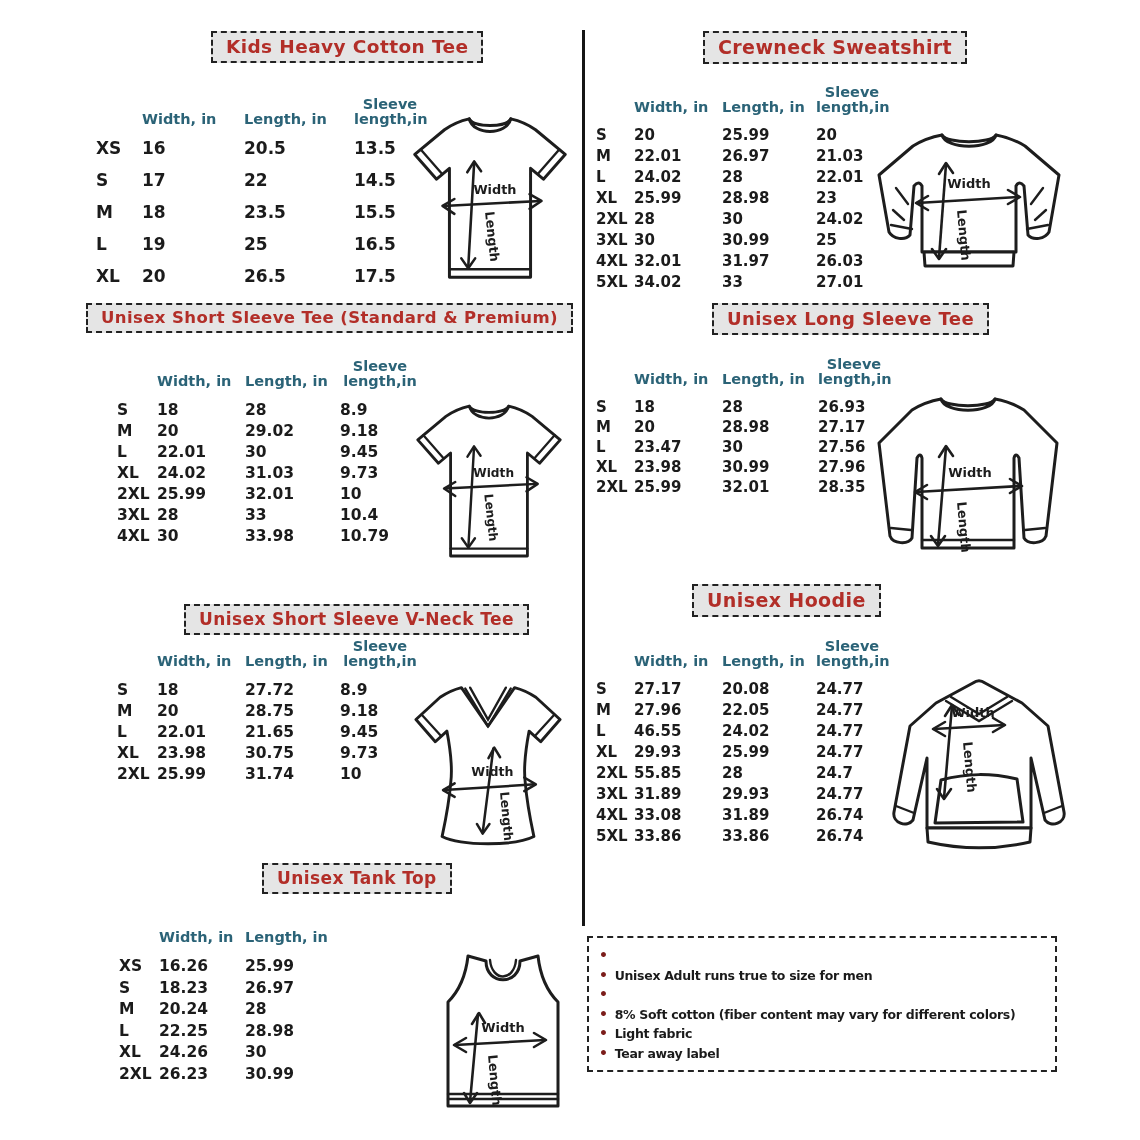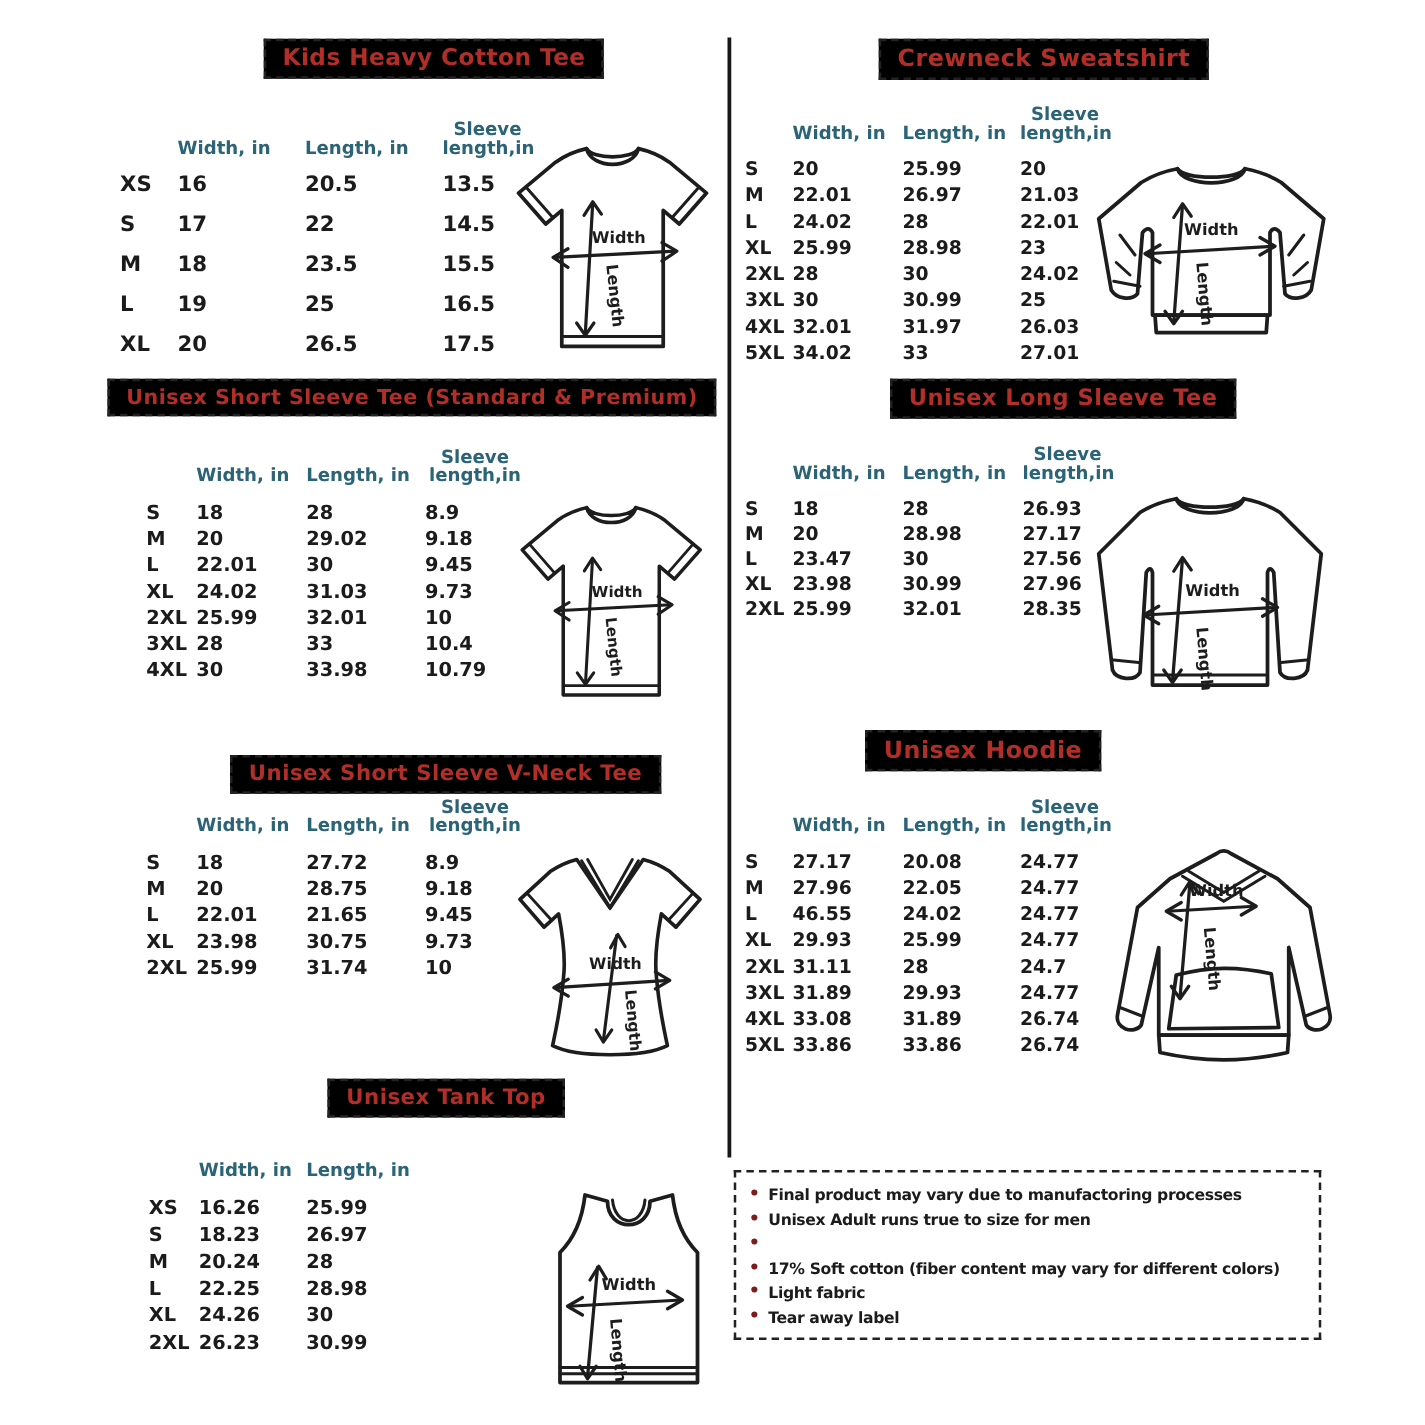--- a/index.html
+++ b/index.html
@@ -7,21 +7,21 @@
          font-family:"DejaVu Sans","Liberation Sans",sans-serif; color:var(--ink,#1b1b1b); }
 
   .abs { position:absolute; }
 
   
   #divider { left:582px; top:30px; width:2.5px; height:896px; background:#161616; }
 
   
   .title { position:absolute; border:2px dashed #222; padding:3px 13px 4px;
            font-weight:700; color:var(--title-red,#b32b27); white-space:nowrap;
-           letter-spacing:0.4px; background:#000000; }
+           letter-spacing:0.4px; background:#e5e5e5; }
   #ti-kids { left:211px; top:31px;  font-size:18.5px; }
   #ti-crew { left:703px; top:31px;  font-size:19px; }
   #ti-ss   { left:86px;  top:303px; font-size:16.5px; }
   #ti-ls   { left:712px; top:303px; font-size:18px; }
   #ti-vn   { left:184px; top:584px; font-size:17px;margin-top:20px; }
   #ti-hd   { left:692px; top:584px; font-size:19px; }
   #ti-tank { left:262px; top:863px; font-size:17px; }
 
   
   .tbl { position:absolute; display:grid; align-items:start; white-space:nowrap; }
@@ -244,21 +244,21 @@
     <div class="td">24.77</div>
     <div class="td">L</div>
     <div class="td">46.55</div>
     <div class="td">24.02</div>
     <div class="td">24.77</div>
     <div class="td">XL</div>
     <div class="td">29.93</div>
     <div class="td">25.99</div>
     <div class="td">24.77</div>
     <div class="td">2XL</div>
-    <div class="td">31.11</div>
+    <div class="td">55.85</div>
     <div class="td">28</div>
     <div class="td">24.7</div>
     <div class="td">3XL</div>
     <div class="td">31.89</div>
     <div class="td">29.93</div>
     <div class="td">24.77</div>
     <div class="td">4XL</div>
     <div class="td">33.08</div>
     <div class="td">31.89</div>
     <div class="td">26.74</div>
@@ -432,32 +432,31 @@
       <path class="ar" d="M44,74 L51,63 L57,73"></path>
       <path class="ar" d="M36,143 L42,153 L49,143"></path>
   </g>
   <text class="lbl" x="75" y="82" text-anchor="middle">Width</text>
   <text class="lbl" transform="translate(60,105) rotate(85)">Length</text>
 </svg>
 
 <div id="notes" class="abs">
     <div class="note">
       <span class="bullet">•</span>
-      <span>Final product may vary due to manufactoring processes</span>
     </div>
     <div class="note">
       <span class="bullet">•</span>
       <span>Unisex Adult runs true to size for men</span>
     </div>
     <div class="note">
       <span class="bullet">•</span>
     </div>
     <div class="note">
       <span class="bullet">•</span>
-      <span>17% Soft cotton (fiber content may vary for different colors)</span>
+      <span>8% Soft cotton (fiber content may vary for different colors)</span>
     </div>
     <div class="note">
       <span class="bullet">•</span>
       <span>Light fabric</span>
     </div>
     <div class="note">
       <span class="bullet">•</span>
       <span>Tear away label</span>
     </div>
   </div>

